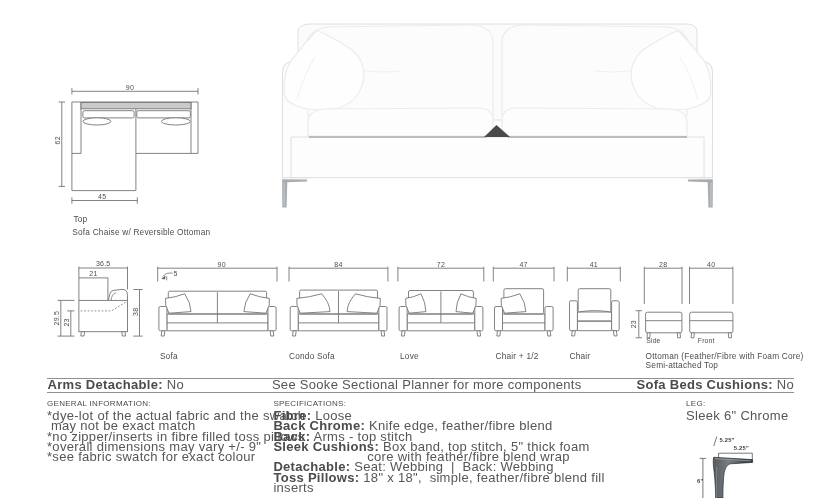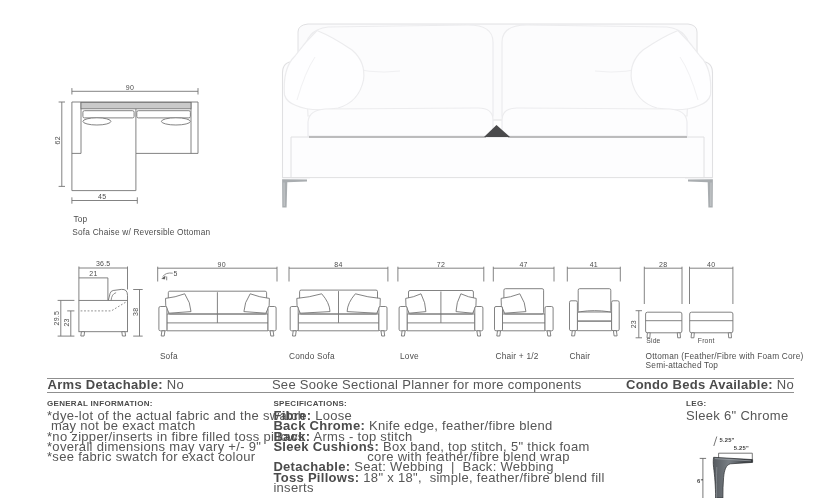--- a/index.html
+++ b/index.html
@@ -1,20 +1,20 @@
 <!DOCTYPE html>
 <html><head><meta charset="utf-8">
 <style>
 html,body{margin:0;padding:0;width:840px;height:498px;background:#ffffff;overflow:hidden}
 body{font-family:"Liberation Sans",sans-serif;position:relative}
 svg text{letter-spacing:0.2px}
 .t{position:absolute;font-size:13px;letter-spacing:0.3px;color:#565656;line-height:10.25px;white-space:pre}
 b{color:#4b4b4b}
 .rule{position:absolute;left:47px;width:747px;height:1px;background:#8f8f8f}
-.h{font-weight:bold;font-size:8px;letter-spacing:0.3px;color:#4b4b4b}
+.h{font-weight:normal;font-size:8px;letter-spacing:0.3px;color:#4b4b4b}
 </style></head>
 <body>
 <svg width="840" height="498" viewBox="0 0 840 498" style="position:absolute;left:0;top:0">
 <line x1="71.9" y1="91.3" x2="198.0" y2="91.3" stroke="#757575" stroke-width="0.9"></line>
 <line x1="71.9" y1="88.1" x2="71.9" y2="94.5" stroke="#757575" stroke-width="0.9"></line>
 <line x1="198.0" y1="88.1" x2="198.0" y2="94.5" stroke="#757575" stroke-width="0.9"></line>
 <text x="129.9" y="90.3" font-size="7px" fill="#4d4d4d" text-anchor="middle" font-weight="normal">90</text>
 <line x1="61.8" y1="102.0" x2="61.8" y2="186.4" stroke="#757575" stroke-width="0.9"></line>
 <line x1="58.6" y1="102.0" x2="65.0" y2="102.0" stroke="#757575" stroke-width="0.9"></line>
 <line x1="58.6" y1="186.4" x2="65.0" y2="186.4" stroke="#757575" stroke-width="0.9"></line>
@@ -216,21 +216,21 @@
       </defs>
 <path d="M713.6,457.3 L752.6,459.6 L752.6,462.4 L730.5,463.8 C726,464.8 724.3,470 723.6,477.5 C723,484.5 722.9,491 722.9,498 L715.6,498 C715.6,486 714.6,475 713.6,467.5 C713.1,463.2 713.2,459.8 713.6,457.3 Z" fill="url(#lg)" stroke="#26292c" stroke-width="0.7"></path>
 <path d="M714.8,458.6 L751.2,460.9" stroke="#9aa0a5" stroke-width="0.8" fill="none"></path>
 <path d="M716.8,467 C716.2,477 716.6,488 716.6,498" stroke="#959ba0" stroke-width="0.8" fill="none" opacity="0.75"></path>
 </g>
 </svg>
 <div class="rule" style="top:377.5px"></div>
 <div class="rule" style="top:392.2px"></div>
 <div class="t" style="left:47.5px;top:380.2px"><b>Arms Detachable:</b> No</div>
 <div class="t" style="left:271.9px;top:380.2px">See Sooke Sectional Planner for more components</div>
-<div class="t" style="right:46px;top:380.2px"><b>Condo Beds Available:</b> No</div>
+<div class="t" style="right:46px;top:380.2px"><b>Sofa Beds Cushions:</b> No</div>
 
 <div class="t h" style="left:47px;top:398.5px">GENERAL INFORMATION:</div>
 <div class="t" style="left:47px;top:411.1px">*dye-lot of the actual fabric and the swatch
  may not be exact match
 *no zipper/inserts in fibre filled toss pillows
 *overall dimensions may vary +/- 9"
 *see fabric swatch for exact colour</div>
 
 <div class="t h" style="left:273.4px;top:398.5px">SPECIFICATIONS:</div>
 <div class="t" style="left:273.4px;top:411.1px"><b>Fibre:</b> Loose

